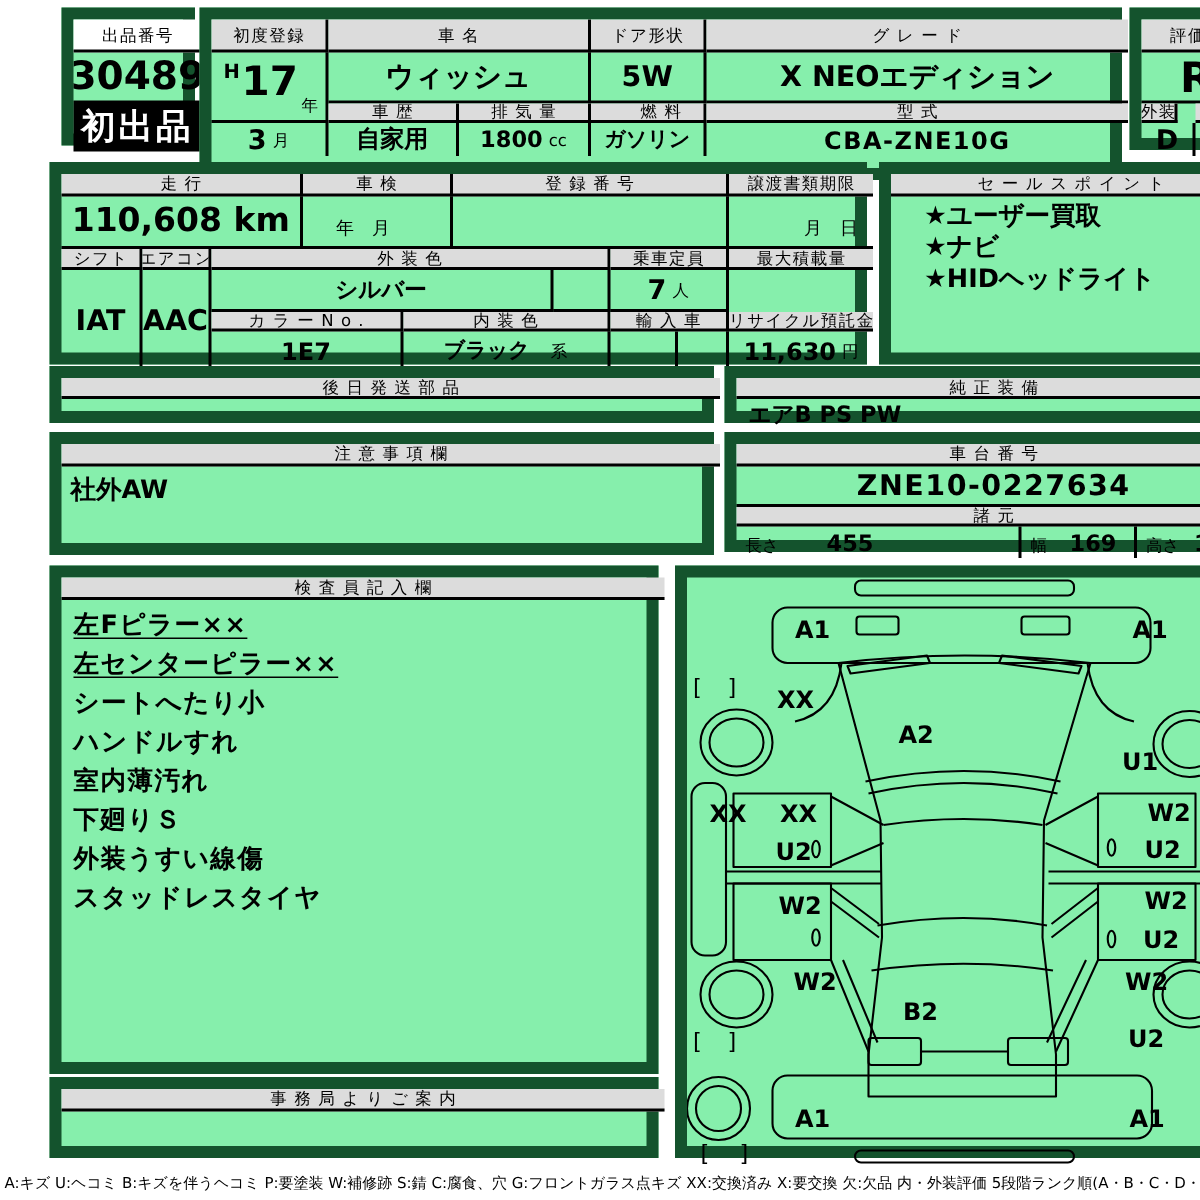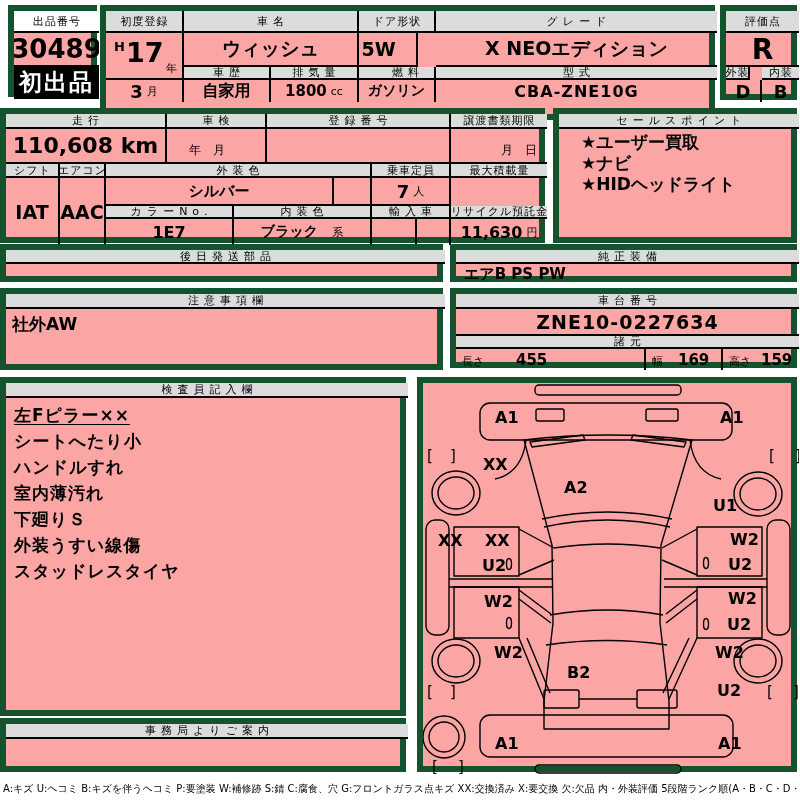--- a/index.html
+++ b/index.html
@@ -1,19 +1,19 @@
 <!DOCTYPE html>
 <html><head>
 <meta charset="utf-8">
 <style>
   html,body{margin:0;padding:0;background:#fff;}
   #sheet{position:relative;width:800px;height:800px;background:#ffffff;
     font-family:"DejaVu Sans","Liberation Sans",sans-serif;color:#000;overflow:hidden;}
   .abs{position:absolute;box-sizing:border-box;}
-  .bx{position:absolute;box-sizing:border-box;border:6px solid #14532d;background:#fca5a5;}
+  .bx{position:absolute;box-sizing:border-box;border:8px solid #14532d;background:#86efac;margin-left:33px;}
   .cell{position:absolute;box-sizing:border-box;}
   .hdr{background:#dcdcdc;font-size:11px;display:flex;align-items:center;justify-content:center;
     letter-spacing:5px;text-indent:5px;white-space:nowrap;overflow:hidden;}
   .hdr.tight{letter-spacing:1px;text-indent:1px;}
   .br{border-right:2px solid #000;}
   .bb{border-bottom:2px solid #000;}
   .val{display:flex;align-items:center;justify-content:center;white-space:nowrap;overflow:hidden;}
   .b{font-weight:bold;}
   .badge{background:#000;color:#fff;display:flex;align-items:center;justify-content:center;
     font-size:23px;font-weight:bold;letter-spacing:2px;}
@@ -41,21 +41,21 @@
     <div class="cell hdr br bb" style="left:78px;top:0;width:175px;height:22px;">車名</div>
     <div class="cell hdr tight br bb" style="left:253px;top:0;width:77px;height:22px;">ドア形状</div>
     <div class="cell hdr bb" style="left:330px;top:0;width:281px;height:22px;">グレード</div>
 
     <div class="cell br bb" style="left:0;top:22px;width:78px;height:47px;">
       <span class="abs b" style="left:8px;top:6px;font-size:13px;">H</span>
       <span class="abs b" style="left:20px;top:4px;font-size:27px;">17</span>
       <span class="abs" style="right:5px;bottom:2px;font-size:11px;">年</span>
     </div>
     <div class="cell val b br bb" style="left:78px;top:22px;width:175px;height:34px;font-size:19px;">ウィッシュ</div>
-    <div class="cell val b br bb" style="left:235px;top:22px;width:77px;height:34px;font-size:19px;text-align:right;">5W</div>
+    <div class="cell val b br bb" style="left:253px;top:22px;width:77px;height:34px;font-size:19px;text-align:right;">5W</div>
     <div class="cell val b bb" style="left:330px;top:22px;width:281px;height:34px;font-size:19px;">X NEOエディション</div>
 
     <div class="cell hdr br bb" style="left:78px;top:56px;width:87px;height:13px;">車歴</div>
     <div class="cell hdr br bb" style="left:165px;top:56px;width:88px;height:13px;">排気量</div>
     <div class="cell hdr br bb" style="left:253px;top:56px;width:77px;height:13px;padding-left:18px;">燃料</div>
     <div class="cell hdr bb" style="left:330px;top:56px;width:281px;height:13px;">型式</div>
 
     <div class="cell val br" style="left:0;top:69px;width:78px;height:22px;">
       <span class="b" style="font-size:18px;">3</span>
       <span class="unit">月</span>
@@ -164,20 +164,21 @@
     <div class="cell" style="left:267px;top:55px;width:76px;height:21px;">
       <span class="abs" style="left:6px;top:5px;font-size:11px;">高さ</span>
       <span class="abs b" style="left:38px;top:2px;font-size:15px;">159</span>
     </div>
   </div>
 
   <div class="bx" style="left:0;top:377px;width:406px;height:339px;">
     <div class="cell hdr bb" style="left:0;top:0;width:402px;height:15px;">検査員記入欄</div>
     <div class="cell list" id="inspector-content" style="left:0;top:15px;width:402px;height:320px;padding:4px 8px;">
         <div class="insp-line u">左Fピラー××</div>
+        <div class="insp-line u">左センターピラー××</div>
         <div class="insp-line">シートへたり小</div>
         <div class="insp-line">ハンドルすれ</div>
         <div class="insp-line">室内薄汚れ</div>
         <div class="insp-line">下廻りＳ</div>
         <div class="insp-line">外装うすい線傷</div>
         <div class="insp-line">スタッドレスタイヤ</div>
       </div>
   </div>
 
   <div class="bx" style="left:0;top:718px;width:406px;height:54px;">

